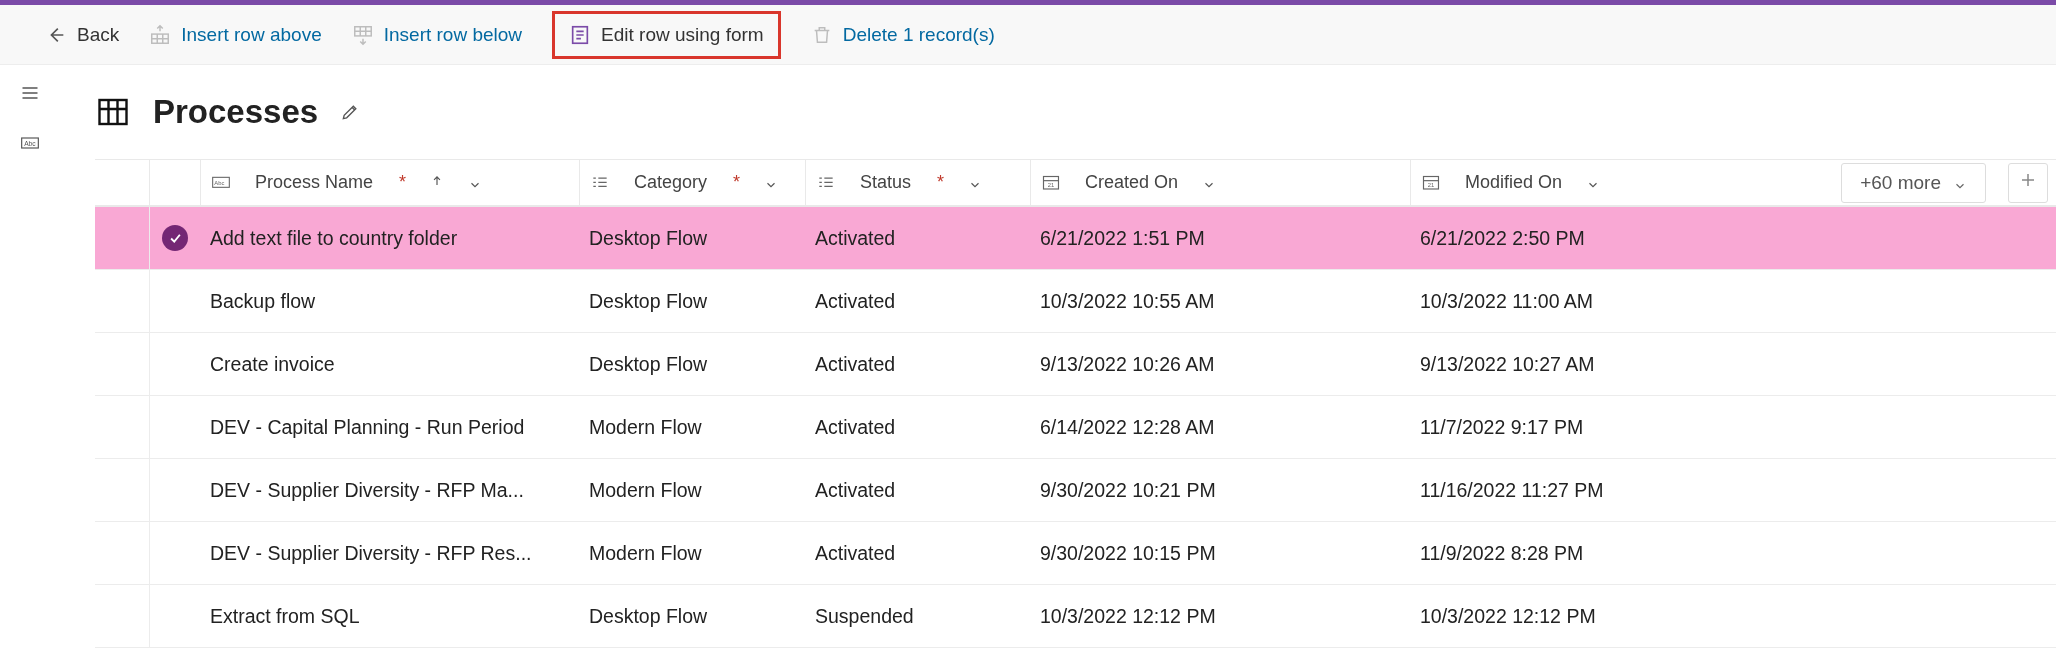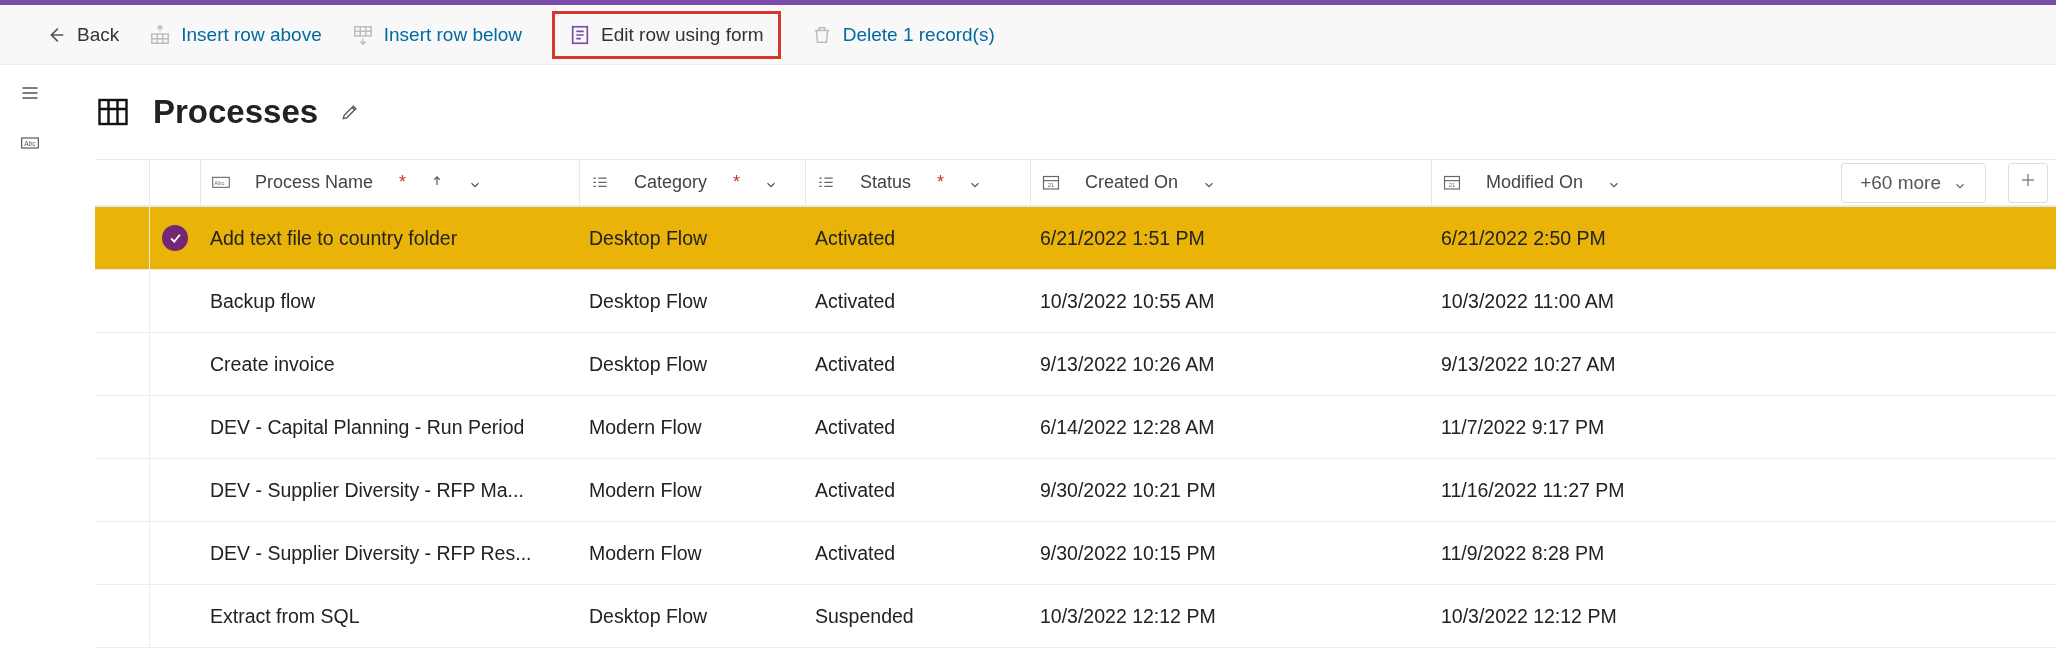--- a/index.html
+++ b/index.html
@@ -34,27 +34,27 @@
   .col-check { width: 50px; height: 100%; display: flex; align-items: center; justify-content: center; }
   .ch { display: flex; align-items: center; gap: 24px; height: 100%; padding-left: 10px; border-left: 1px solid #e9e9e9; }
   .ch:first-of-type { border-left: none; }
   .ch .hic { width: 20px; height: 18px; }
   .required { color: #c0392b; margin-left: 2px; }
   .chev { width: 14px; height: 14px; }
   .w-name { width: 379px; }
   .w-cat  { width: 226px; }
   .w-stat { width: 225px; }
   .w-co   { width: 380px; }
-  .w-mo   { flex: 1; margin-left: 21px; }
+  .w-mo   { flex: 1; }
   .head-right { position: absolute; right: 8px; display: flex; align-items: center; gap: 22px; }
   .more-pill { border: 1px solid #ddd; padding: 8px 18px; border-radius: 3px; color: #565656; font-size: 19px; display: flex; align-items: center; gap: 12px; }
   .plus-box { width: 40px; height: 40px; border: 1px solid #ddd; border-radius: 3px; display: flex; align-items: center; justify-content: center; color: #888; }
 
   .row { display: flex; height: 63px; align-items: center; font-size: 19.5px; color: #222; border-bottom: 1px solid #ececec; }
-  .row.sel { background: #eab308; }
+  .row.sel { background: #f9a8d4; }
   .row .cell { padding-left: 10px; white-space: nowrap; overflow: hidden; text-overflow: ellipsis; }
   .row .col-sel, .row .col-check { border-right: 1px solid #ececec; display:flex; align-items:center; justify-content:center; height:100%; }
   .row .col-check { border-right: none; }
   .checkmark { width: 26px; height: 26px; border-radius: 50%; background: #742774; display:flex; align-items:center; justify-content:center; }
   .checkmark svg { width: 15px; height: 15px; }
 
 </style>
 </head>
 <body>
 

